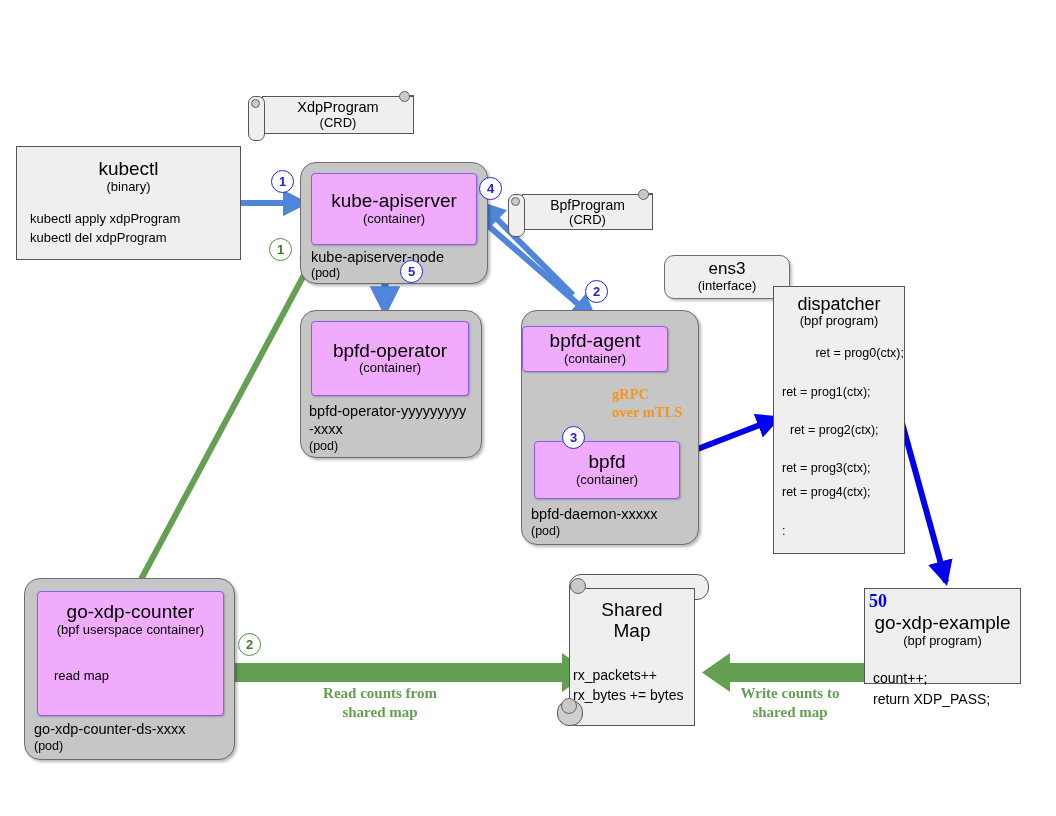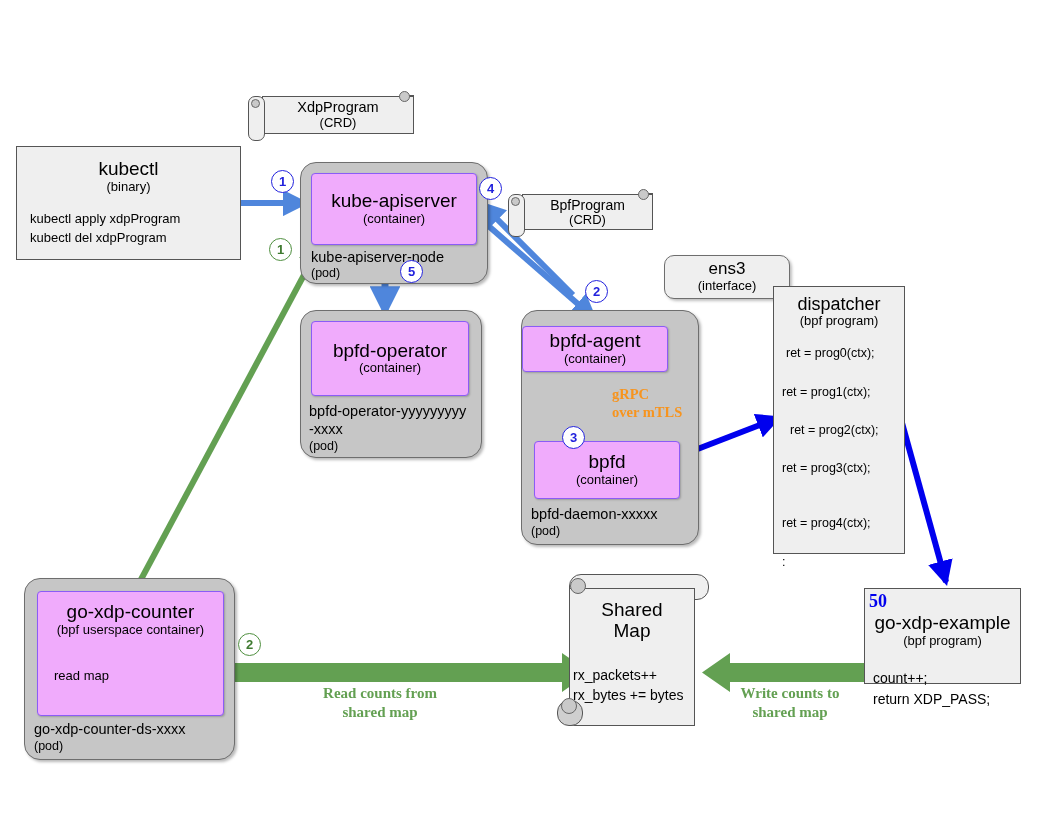--- a/index.html
+++ b/index.html
@@ -219,24 +219,24 @@
     <div class="cstack">
       <div class="title" style="font-size:17px;">ens3</div>
       <div class="subtitle">(interface)</div>
     </div>
   </div>
 
   <div class="node rect" style="left:773px;top:286px;width:132px;height:268px;">
     <div class="title" style="margin-top:8px;font-size:18px;">dispatcher</div>
     <div class="subtitle">(bpf program)</div>
     <div style="margin-top:16px;">
-      <div class="tiny" style="margin-left:12px;margin-bottom:22px;">ret = prog0(ctx);</div>
+      <div class="tiny" style="margin-left:0;margin-bottom:22px;text-align:right;">ret = prog0(ctx);</div>
       <div class="tiny" style="margin-left:8px;margin-bottom:22px;">ret = prog1(ctx);</div>
       <div class="tiny" style="margin-left:16px;margin-bottom:22px;">ret = prog2(ctx);</div>
-      <div class="tiny" style="margin-left:8px;margin-bottom:39px;">ret = prog3(ctx);</div>
+      <div class="tiny" style="margin-left:8px;margin-bottom:8px;">ret = prog3(ctx);</div>
       <div class="tiny" style="margin-left:8px;margin-bottom:22px;">ret = prog4(ctx);</div>
       <div class="tiny" style="margin-left:8px;">:</div>
     </div>
   </div>
 
   <div class="node pod" style="left:24px;top:578px;width:211px;height:182px;">
     <div class="node container-box" style="left:12px;top:12px;width:187px;height:125px;">
       <div class="title" style="margin-top:10px;">go-xdp-counter</div>
       <div class="subtitle">(bpf userspace container)</div>
       <div class="small" style="margin-top:30px;margin-left:16px;">read map</div>

